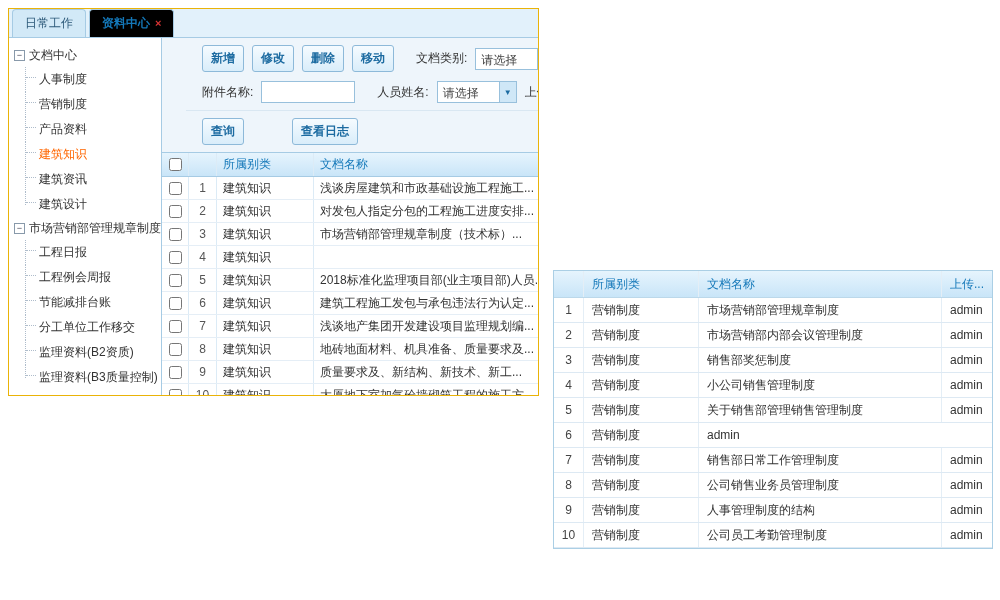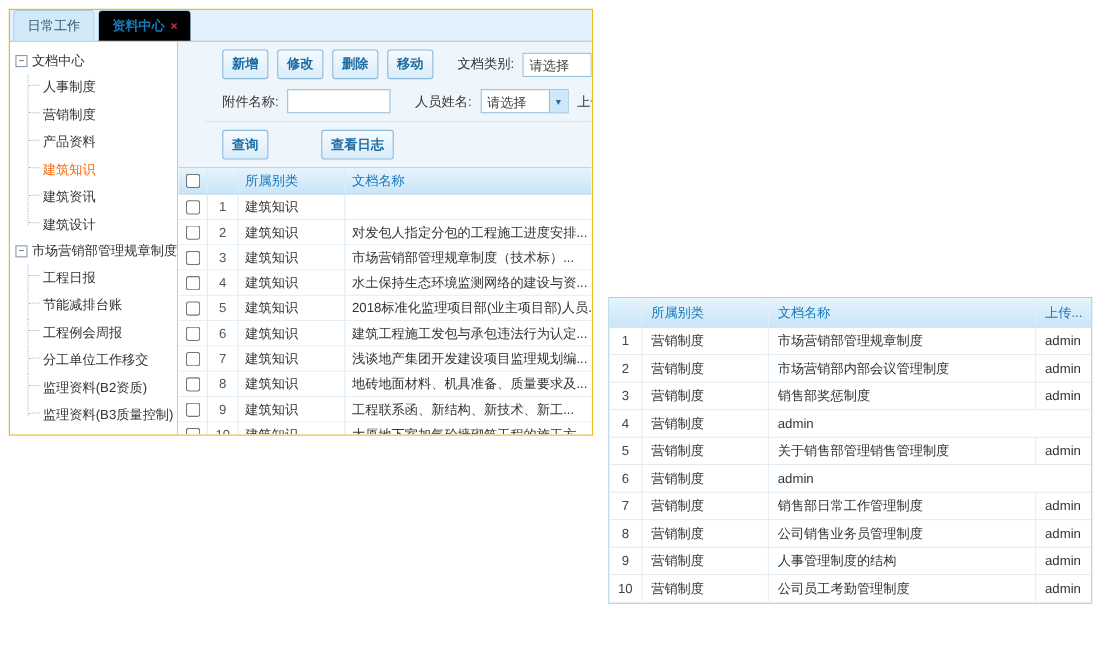--- a/index.html
+++ b/index.html
@@ -112,22 +112,22 @@
           <div class="tree-item">建筑资讯</div>
           <div class="tree-item">建筑设计</div>
         </div>
       <div class="tree-root">
         <span class="toggle">−</span>
         <span>市场营销部管理规章制度</span>
       </div>
       <div class="tree-kids">
 
           <div class="tree-item">工程日报</div>
+          <div class="tree-item">工程例会周报</div>
           <div class="tree-item">节能减排台账</div>
-          <div class="tree-item">工程例会周报</div>
           <div class="tree-item">分工单位工作移交</div>
           <div class="tree-item">监理资料(B2资质)</div>
           <div class="tree-item">监理资料(B3质量控制)</div>
         </div>
     </div>
 
     <div class="content">
 
       <div class="trow">
         <button class="btn">新增</button>
@@ -168,20 +168,21 @@
           <span class="gc c-name">文档名称</span>
         </div>
         <div>
 
         <div class="grow">
               <span class="gc c-check">
                 <input type="checkbox" style="">
               </span>
               <span class="gc c-no">1</span>
               <span class="gc c-cat">建筑知识</span>
+              <span class="gc c-name">浅谈房屋建筑和市政基础设施工程施工...</span>
             </div>
             <div class="grow">
               <span class="gc c-check">
                 <input type="checkbox" style="">
               </span>
               <span class="gc c-no">2</span>
               <span class="gc c-cat">建筑知识</span>
               <span class="gc c-name">对发包人指定分包的工程施工进度安排...</span>
             </div>
             <div class="grow">
@@ -191,21 +192,20 @@
               <span class="gc c-no">3</span>
               <span class="gc c-cat">建筑知识</span>
               <span class="gc c-name">市场营销部管理规章制度（技术标）...</span>
             </div>
             <div class="grow">
               <span class="gc c-check">
                 <input type="checkbox" style="">
               </span>
               <span class="gc c-no">4</span>
               <span class="gc c-cat">建筑知识</span>
-              <span class="gc c-name">水土保持生态环境监测网络的建设与资...</span>
             </div>
             <div class="grow">
               <span class="gc c-check">
                 <input type="checkbox" style="">
               </span>
               <span class="gc c-no">5</span>
               <span class="gc c-cat">建筑知识</span>
               <span class="gc c-name">2018标准化监理项目部(业主项目部)人员...</span>
             </div>
             <div class="grow">
@@ -231,21 +231,21 @@
               <span class="gc c-no">8</span>
               <span class="gc c-cat">建筑知识</span>
               <span class="gc c-name">地砖地面材料、机具准备、质量要求及...</span>
             </div>
             <div class="grow">
               <span class="gc c-check">
                 <input type="checkbox" style="">
               </span>
               <span class="gc c-no">9</span>
               <span class="gc c-cat">建筑知识</span>
-              <span class="gc c-name">工程联系函、新结构、新技术、新工...</span>
+              <span class="gc c-name">质量要求及、新结构、新技术、新工...</span>
             </div>
             <div class="grow">
               <span class="gc c-check">
                 <input type="checkbox" style="">
               </span>
               <span class="gc c-no">10</span>
               <span class="gc c-cat">建筑知识</span>
               <span class="gc c-name">大厦地下室加气砼墙砌筑工程的施工方...</span>
             </div>
           </div>
@@ -278,20 +278,21 @@
       </div>
       <div class="rrow">
         <span class="rc r-no">3</span>
         <span class="rc r-cat">营销制度</span>
         <span class="rc r-name">销售部奖惩制度</span>
         <span class="rc r-up">admin</span>
       </div>
       <div class="rrow">
         <span class="rc r-no">4</span>
         <span class="rc r-cat">营销制度</span>
+        <span class="rc r-name">小公司销售管理制度</span>
         <span class="rc r-up">admin</span>
       </div>
       <div class="rrow">
         <span class="rc r-no">5</span>
         <span class="rc r-cat">营销制度</span>
         <span class="rc r-name">关于销售部管理销售管理制度</span>
         <span class="rc r-up">admin</span>
       </div>
       <div class="rrow">
         <span class="rc r-no">6</span>

